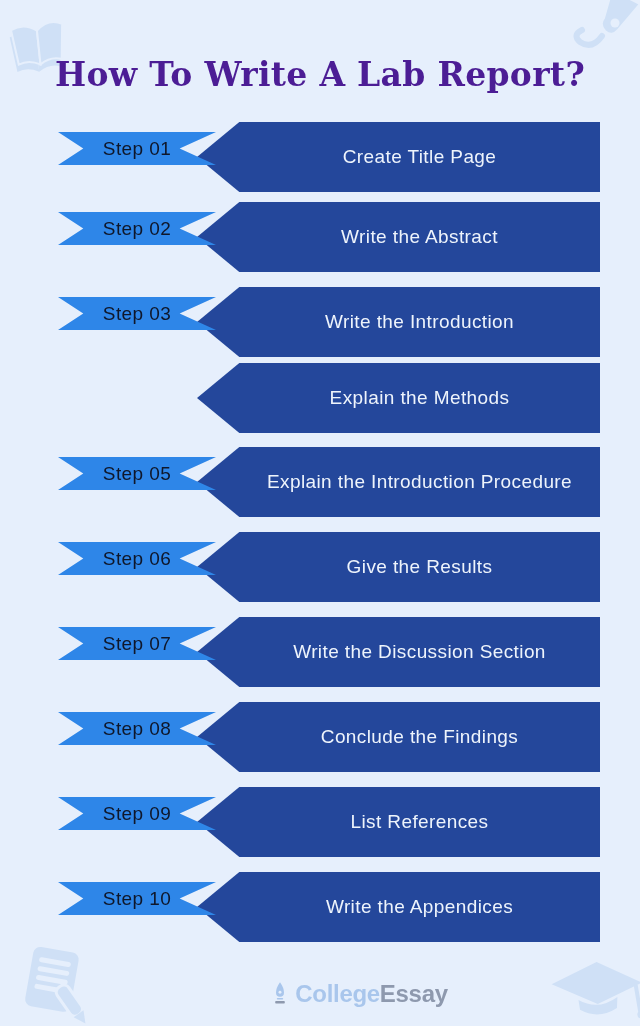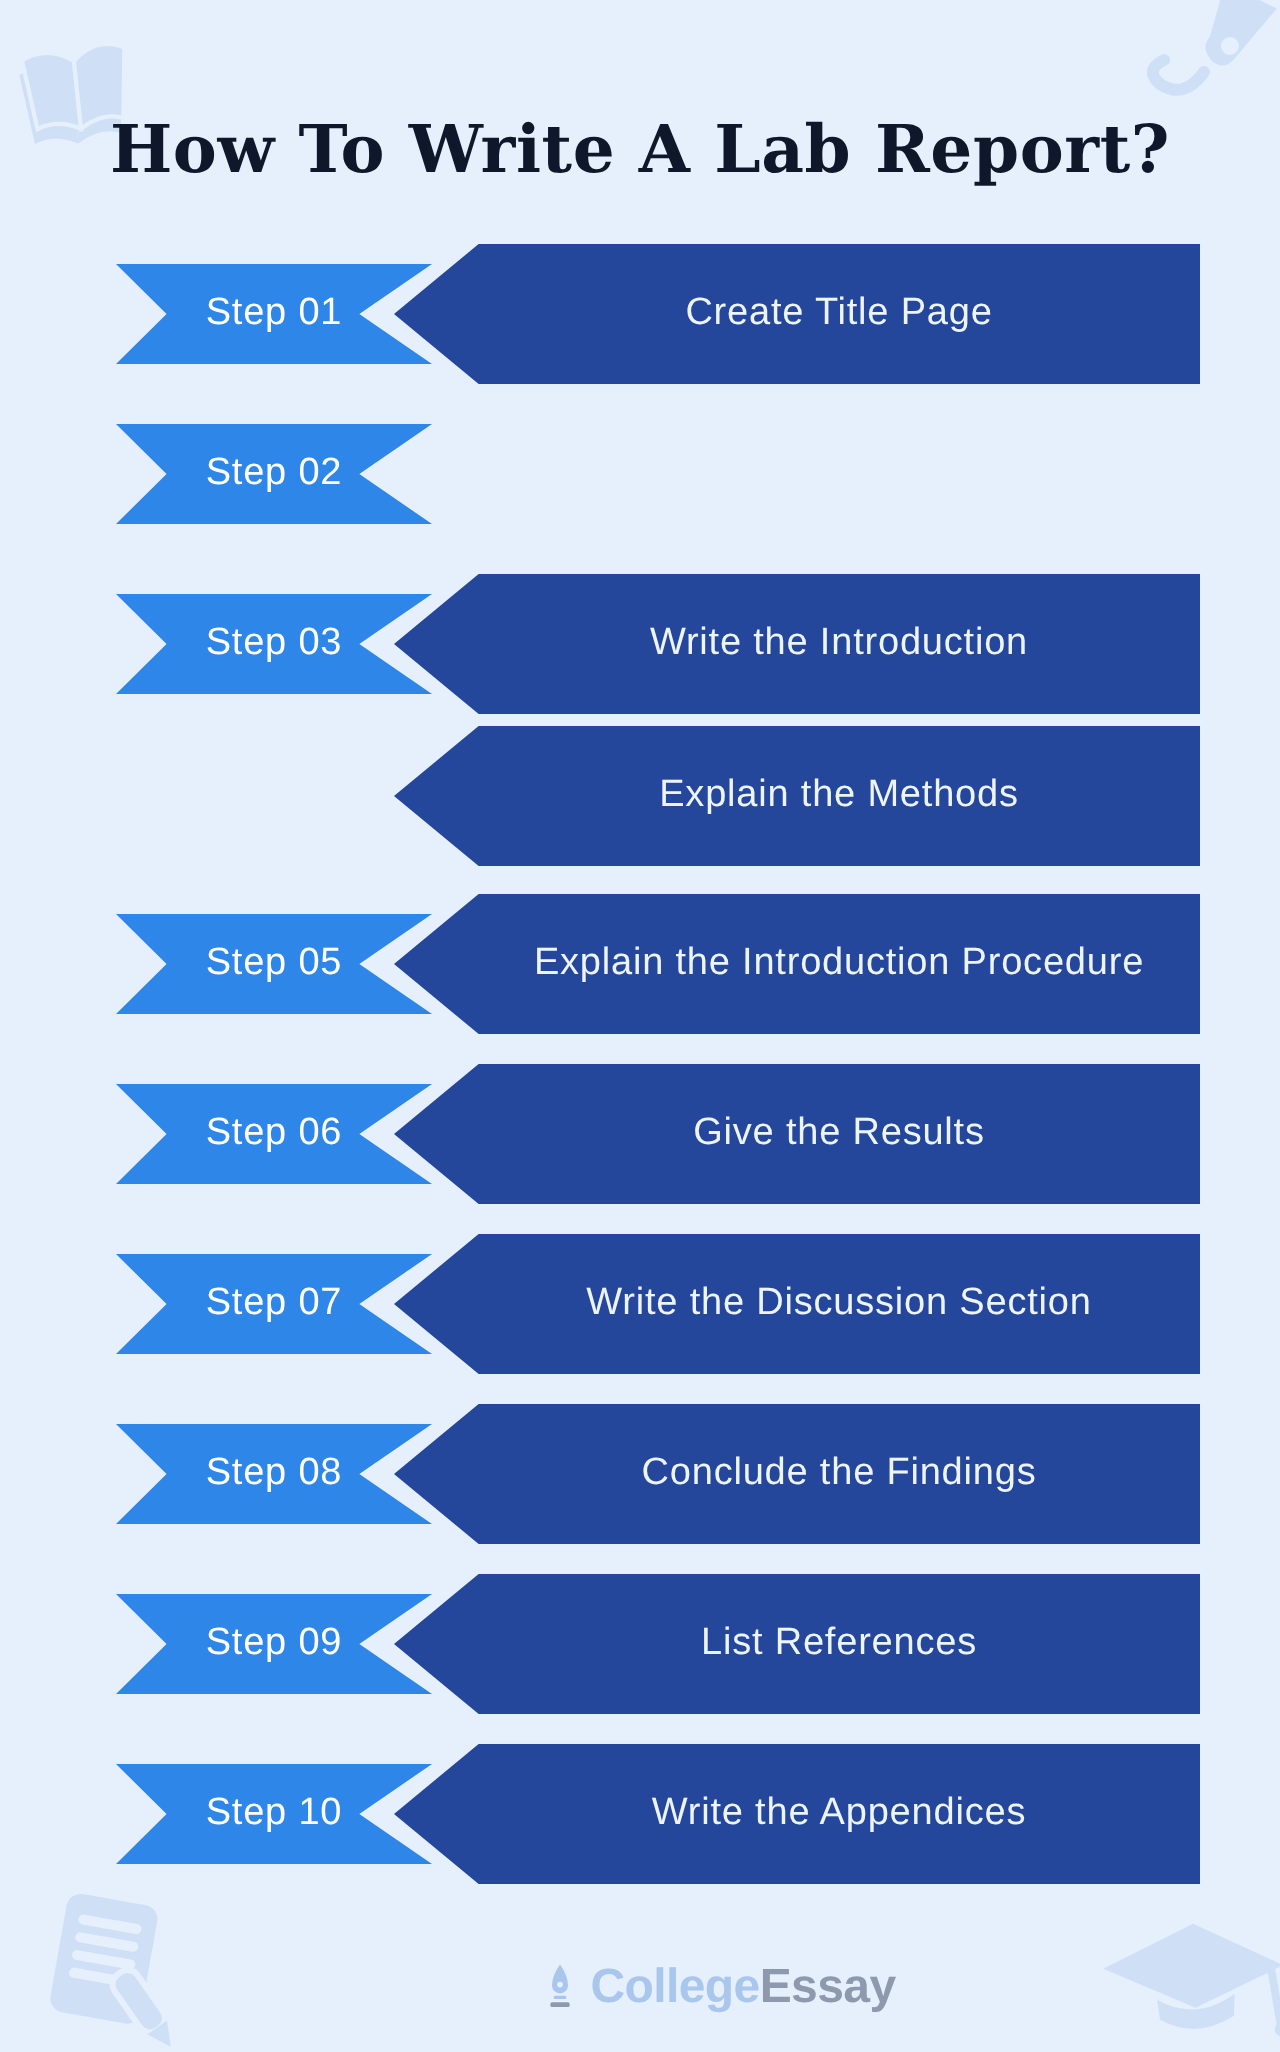--- a/index.html
+++ b/index.html
@@ -12,34 +12,34 @@
     font-family:"Liberation Sans", sans-serif;
   }
   
   .title{
     position:absolute;top:55px;left:0;width:100%;
     text-align:center;
     font-family:"DejaVu Serif", serif;
     font-weight:700;
     font-size:33px;
     letter-spacing:.3px;
-    color:#0f172a;
+    color:#4c1d95;
     margin:0;
   }
   
   .row{position:absolute;left:0;width:100%;height:70px;}
   .r1{top:122px}.r2{top:202px}.r3{top:287px}.r4{top:363px}.r5{top:447px}
   .r6{top:532px}.r7{top:617px}.r8{top:702px}.r9{top:787px}.r10{top:872px}
   .ribbon{
     position:absolute;left:58px;top:10px;
-    width:158px;height:50px;
+    width:158px;height:33px;
     background:#2e86e8;
     clip-path:polygon(0 0,100% 0,77% 50%,100% 100%,0 100%,16% 50%);
     display:flex;align-items:center;justify-content:center;
-    color:#ffffff;font-size:19px;letter-spacing:.4px;
+    color:#0f172a;font-size:19px;letter-spacing:.4px;
   }
   .banner{
     position:absolute;left:197px;top:0;
     width:403px;height:70px;
     background:#24479b;
     clip-path:polygon(10.5% 0,100% 0,100% 100%,10.5% 100%,0 50%);
     display:flex;align-items:center;justify-content:center;
     box-sizing:border-box;padding-left:42px;
     color:#eef4fc;font-size:19px;letter-spacing:.4px;
     text-align:left;
@@ -88,20 +88,23 @@
     <div class="row r1">
       <div class="banner">
           <span>Create Title Page</span>
         </div>
       <div class="ribbon">
           <span>Step 01</span>
         </div>
     </div>
 
     <div class="row r2">
+      <div class="banner">
+          <span>Write the Abstract</span>
+        </div>
       <div class="ribbon">
           <span>Step 02</span>
         </div>
     </div>
 
     <div class="row r3">
       <div class="banner">
           <span>Write the Introduction</span>
         </div>
       <div class="ribbon">

